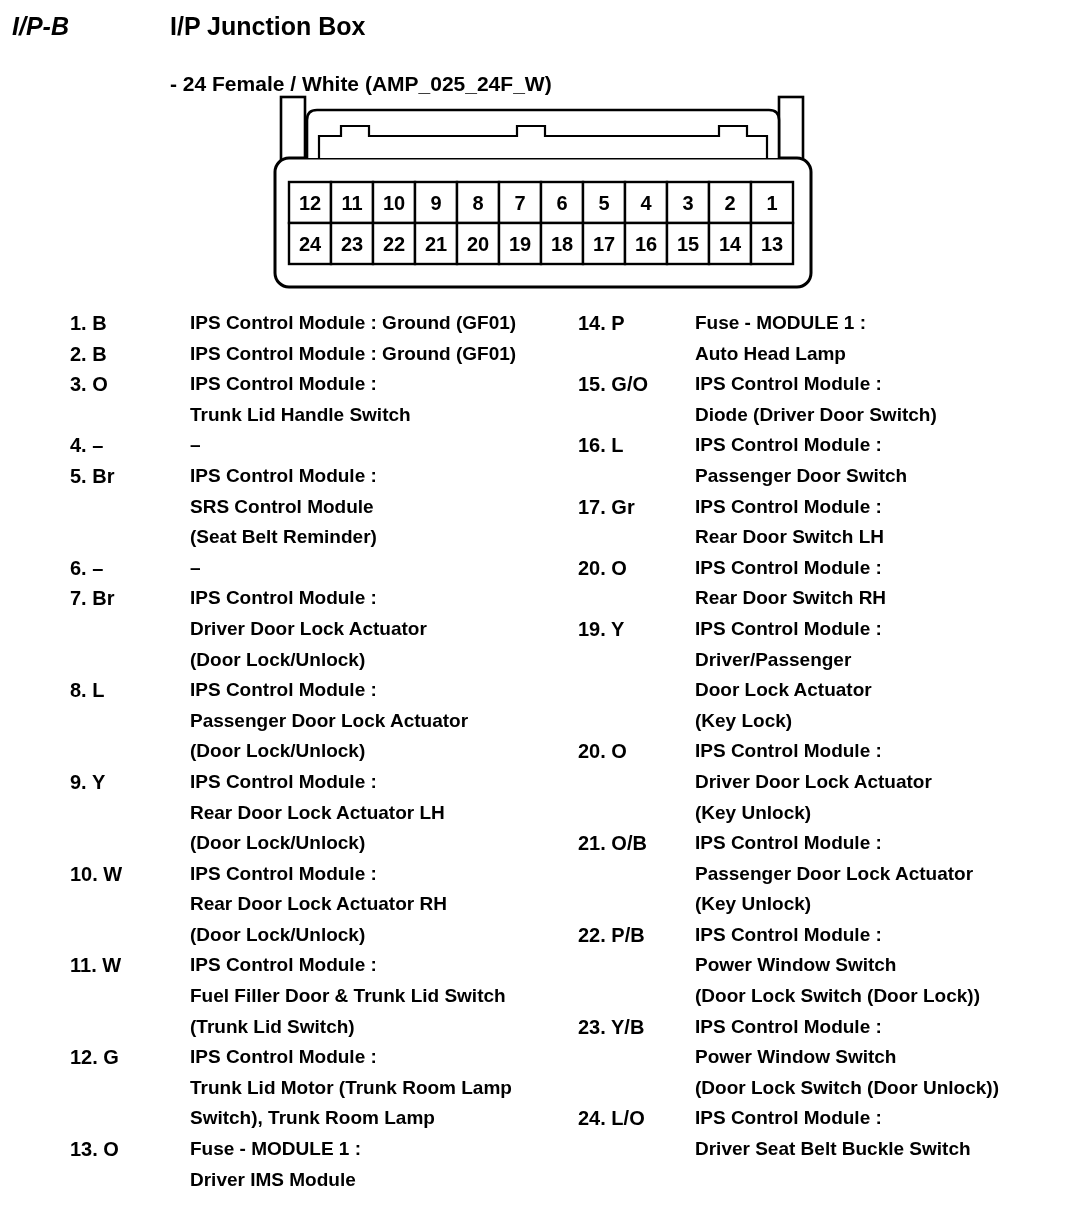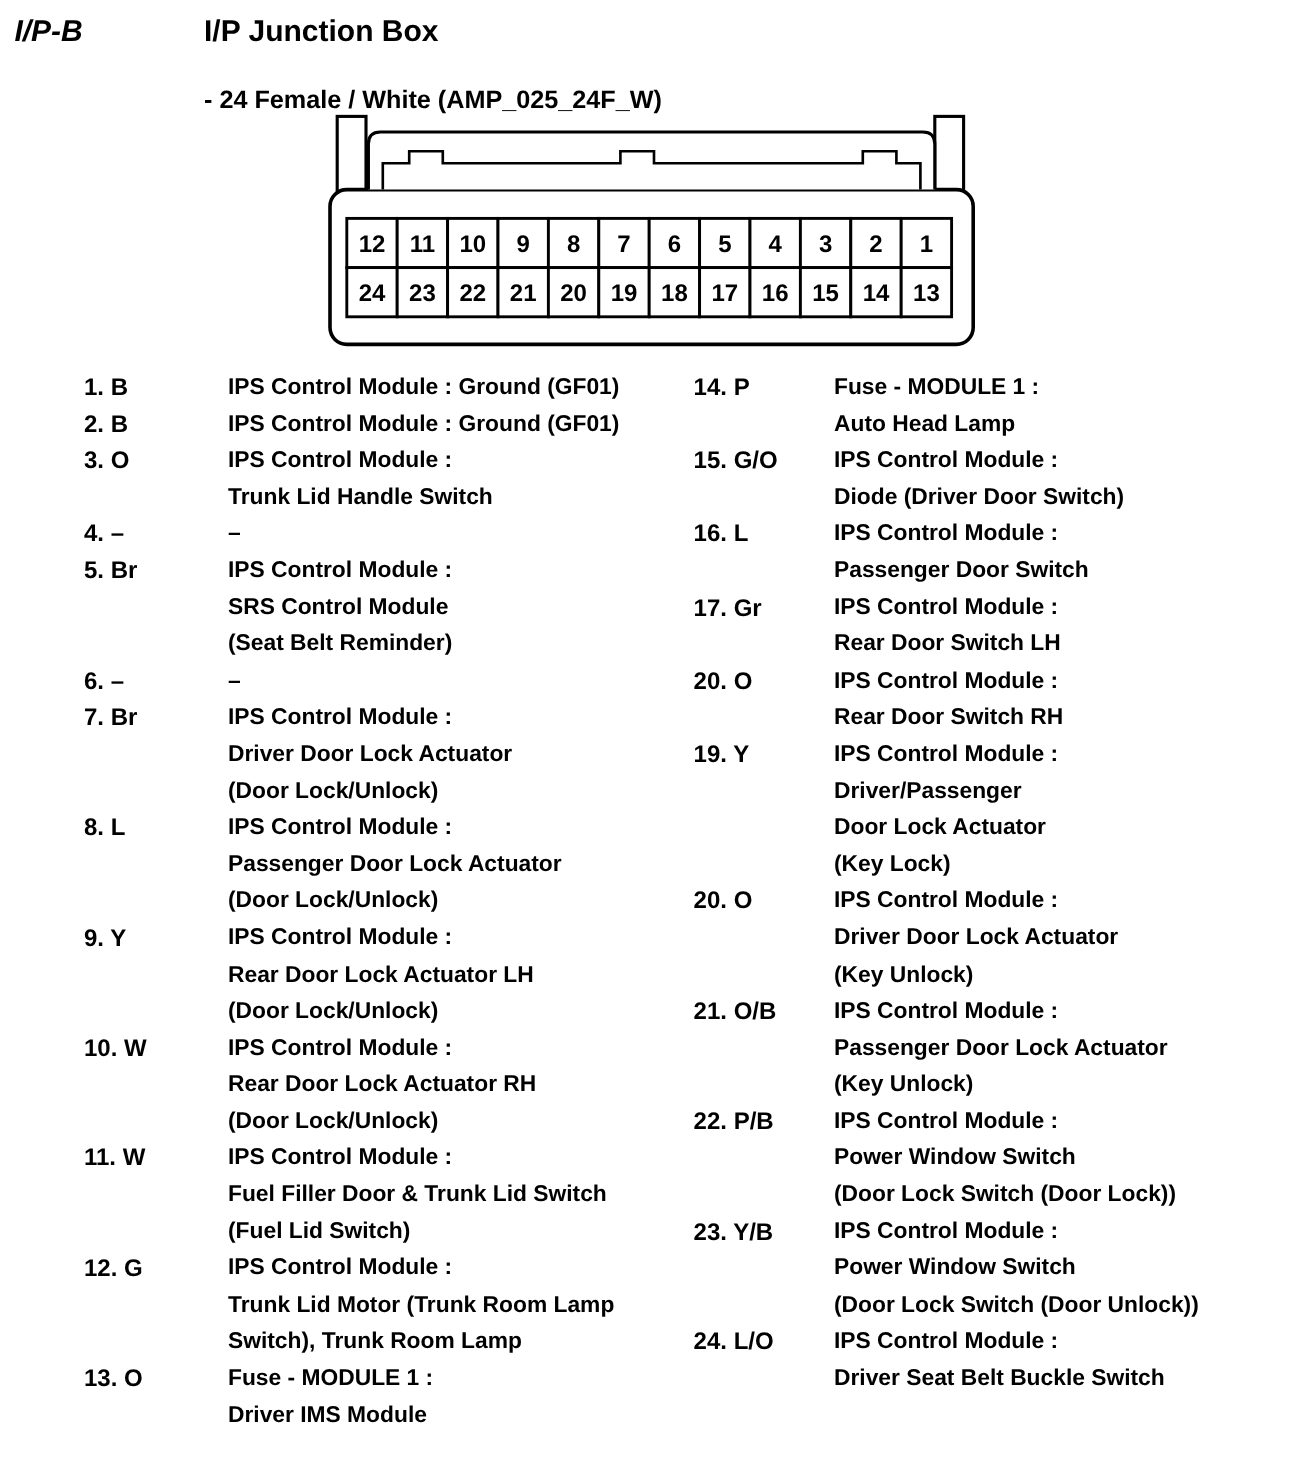--- a/index.html
+++ b/index.html
@@ -202,21 +202,21 @@
         <div class="pin-line">IPS Control Module :</div>
         <div class="pin-line">Rear Door Lock Actuator RH</div>
         <div class="pin-line">(Door Lock/Unlock)</div>
       </div>
     </div>
     <div class="pin-entry">
       <div class="pin-label">11. W</div>
       <div class="pin-desc">
         <div class="pin-line">IPS Control Module :</div>
         <div class="pin-line">Fuel Filler Door &amp; Trunk Lid Switch</div>
-        <div class="pin-line">(Fuel Lid Switch)</div>
+        <div class="pin-line">(Trunk Lid Switch)</div>
       </div>
     </div>
     <div class="pin-entry">
       <div class="pin-label">12. G</div>
       <div class="pin-desc">
         <div class="pin-line">IPS Control Module :</div>
         <div class="pin-line">Trunk Lid Motor (Trunk Room Lamp</div>
         <div class="pin-line">Switch), Trunk Room Lamp</div>
       </div>
     </div>

